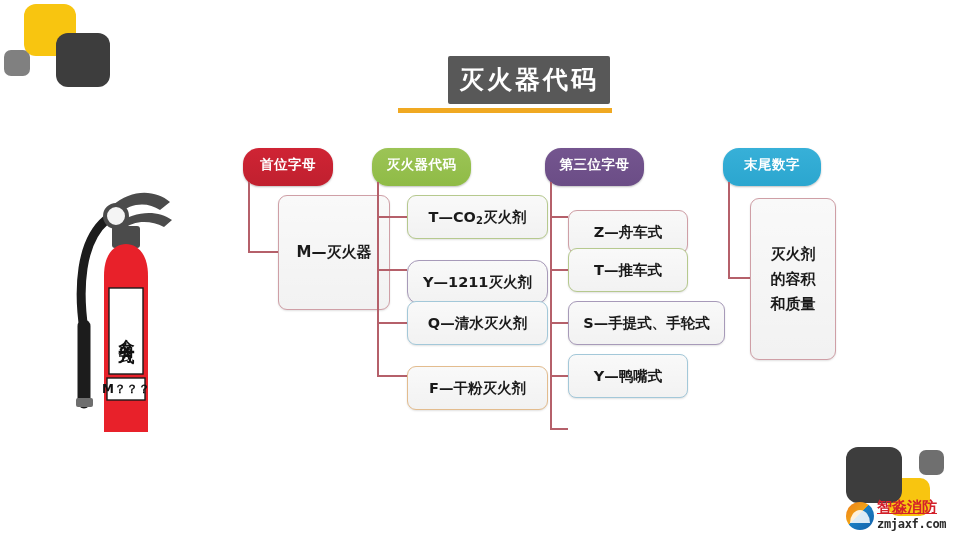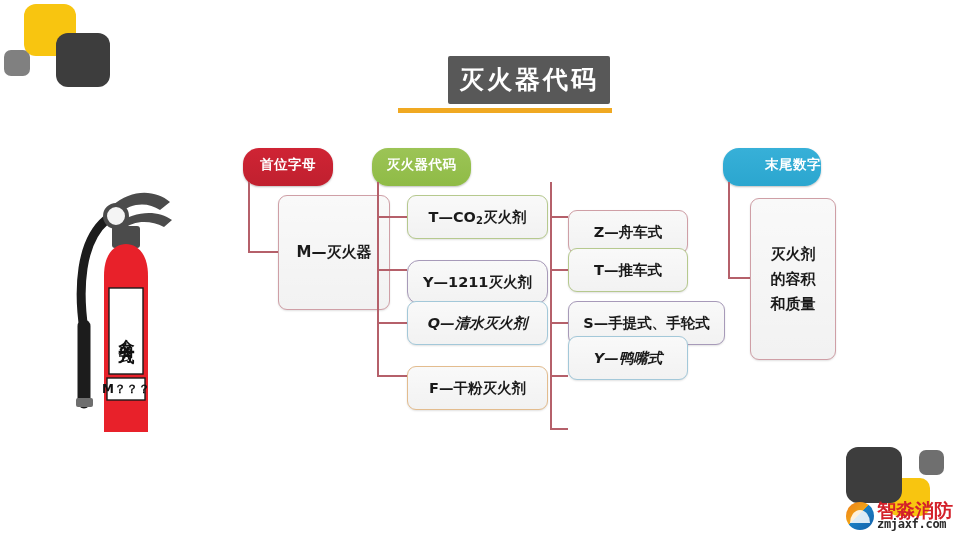--- a/index.html
+++ b/index.html
@@ -37,41 +37,41 @@
   .pill{
     position:absolute;border-radius:16px;color:#fff;font-weight:bold;
     font-size:13.5px;text-align:center;line-height:33px;height:38px;
     font-family:"DejaVu Sans","Liberation Sans",sans-serif;
     letter-spacing:.5px;
     box-shadow:0 1px 2px rgba(0,0,0,.25);
   }
   .pill-red{left:243px;top:148px;width:90px;background:linear-gradient(#cf2434,#c0202f);}
   .pill-green{left:372px;top:148px;width:99px;background:linear-gradient(#9cc456,#8fbb46);}
   .pill-purple{left:545px;top:148px;width:99px;background:linear-gradient(#74558f,#6b4d86);}
-  .pill-blue{left:723px;top:148px;width:98px;background:linear-gradient(#37b0d8,#2ba6cf);text-align:right;}
+  .pill-blue{left:723px;top:148px;width:98px;background:linear-gradient(#37b0d8,#2ba6cf);}
 
   
   .line{position:absolute;background:#b5606a;}
   .vline{width:1.5px;}
   .hline{height:1.5px;}
 
   
   .node{
     position:absolute;border-radius:9px;background:#f2f2f2;
     display:flex;align-items:center;justify-content:center;
     font-weight:bold;color:#1a1a1a;text-align:center;
     font-family:"DejaVu Sans","Liberation Sans",sans-serif;
     font-size:14.5px;border:1.6px solid #cfa3a8;
     box-shadow:0 1px 2px rgba(0,0,0,.12);
     background-image:linear-gradient(rgba(255,255,255,.55),rgba(255,255,255,0));
   }
   .bd-red{border-color:#cf9fa6;}
   .bd-green{border-color:#b6c98e;}
   .bd-purple{border-color:#a79ab9;}
-  .bd-blue{border-color:#a3c8d9;font-style:italic;}
+  .bd-blue{border-color:#a3c8d9;}
   .bd-orange{border-color:#e3bc8e;}
 
   .node-m{left:278px;top:195px;width:110px;height:113px;font-size:15px;}
   .node sub{font-size:10px;vertical-align:-2px;font-weight:bold;}
 
   
   .c2{left:407px;width:139px;height:42px;}
   
   .c3{left:568px;height:42px;}
   
@@ -85,22 +85,22 @@
   .logo-badge{
     position:absolute;left:0;top:4px;width:28px;height:28px;border-radius:50%;
     background:linear-gradient(135deg,#f07f18 0%,#f0a318 45%,#1b7fc4 46%,#1560a8 100%);
     overflow:hidden;
   }
   .logo-badge:after{
     content:"";position:absolute;left:4px;top:8px;width:20px;height:13px;
     background:#ffffff;border-radius:50% 50% 0 0 / 100% 100% 0 0;opacity:.85;
   }
   .logo-cn{
-    position:absolute;left:31px;top:0px;font-size:19px;font-weight:bold;color:#d3202a;
-    font-family:"DejaVu Sans","Liberation Sans",sans-serif;letter-spacing:0px;
+    position:absolute;left:31px;top:0px;font-size:15px;font-weight:bold;color:#d3202a;
+    font-family:"DejaVu Sans","Liberation Sans",sans-serif;letter-spacing:0px;text-decoration:underline;
   }
   .logo-url{
     position:absolute;left:31px;top:19px;font-size:12px;font-weight:bold;color:#2b2b2b;
     font-family:"DejaVu Sans Mono","Liberation Mono",monospace;letter-spacing:-.3px;
   }
 </style>
 </head>
 <body>
 
 <div class="stage">
@@ -158,31 +158,32 @@
   <div class="line hline" style="left:377px;top:322px;width:30px;"></div>
   <div class="line hline" style="left:377px;top:375px;width:30px;"></div>
 
   <div class="node c2 bd-green" style="top:195px;">
     <span><span>T—CO</span><sub>2</sub><span>灭火剂</span></span>
   </div>
   <div class="node c2 bd-purple" style="top:260px;border-radius:12px;">Y—1211灭火剂</div>
   <div class="node c2 bd-blue" style="top:301px;">Q—清水灭火剂</div>
   <div class="node c2 bd-orange" style="top:354px;margin-top:12px;">F—干粉灭火剂</div>
 
+  <div class="pill pill-purple">第三位字母</div>
   <div class="line vline" style="left:550px;top:182px;height:247px;"></div>
   <div class="line hline" style="left:550px;top:216px;width:18px;"></div>
   <div class="line hline" style="left:550px;top:269px;width:18px;"></div>
   <div class="line hline" style="left:550px;top:322px;width:18px;"></div>
   <div class="line hline" style="left:550px;top:375px;width:18px;"></div>
   <div class="line hline" style="left:550px;top:428px;width:18px;"></div>
 
   <div class="node c3 bd-red" style="top:210px;width:118px;">Z—舟车式</div>
   <div class="node c3 bd-green" style="top:248px;width:118px;">T—推车式</div>
   <div class="node c3 bd-purple" style="top:301px;width:155px;">S—手提式、手轮式</div>
-  <div class="node c3 bd-blue" style="top:336px;width:118px;">Y—鸭嘴式</div>
+  <div class="node c3 bd-blue" style="top:354px;width:118px;border-radius:8px;">Y—鸭嘴式</div>
 
   <div class="pill pill-blue">末尾数字</div>
   <div class="line vline" style="left:728px;top:182px;height:96px;"></div>
   <div class="line hline" style="left:728px;top:277px;width:23px;"></div>
 
   <div class="node node-tail bd-red">
     <span>灭火剂</span>
     <span>的容积</span>
     <span>和质量</span>
   </div>

